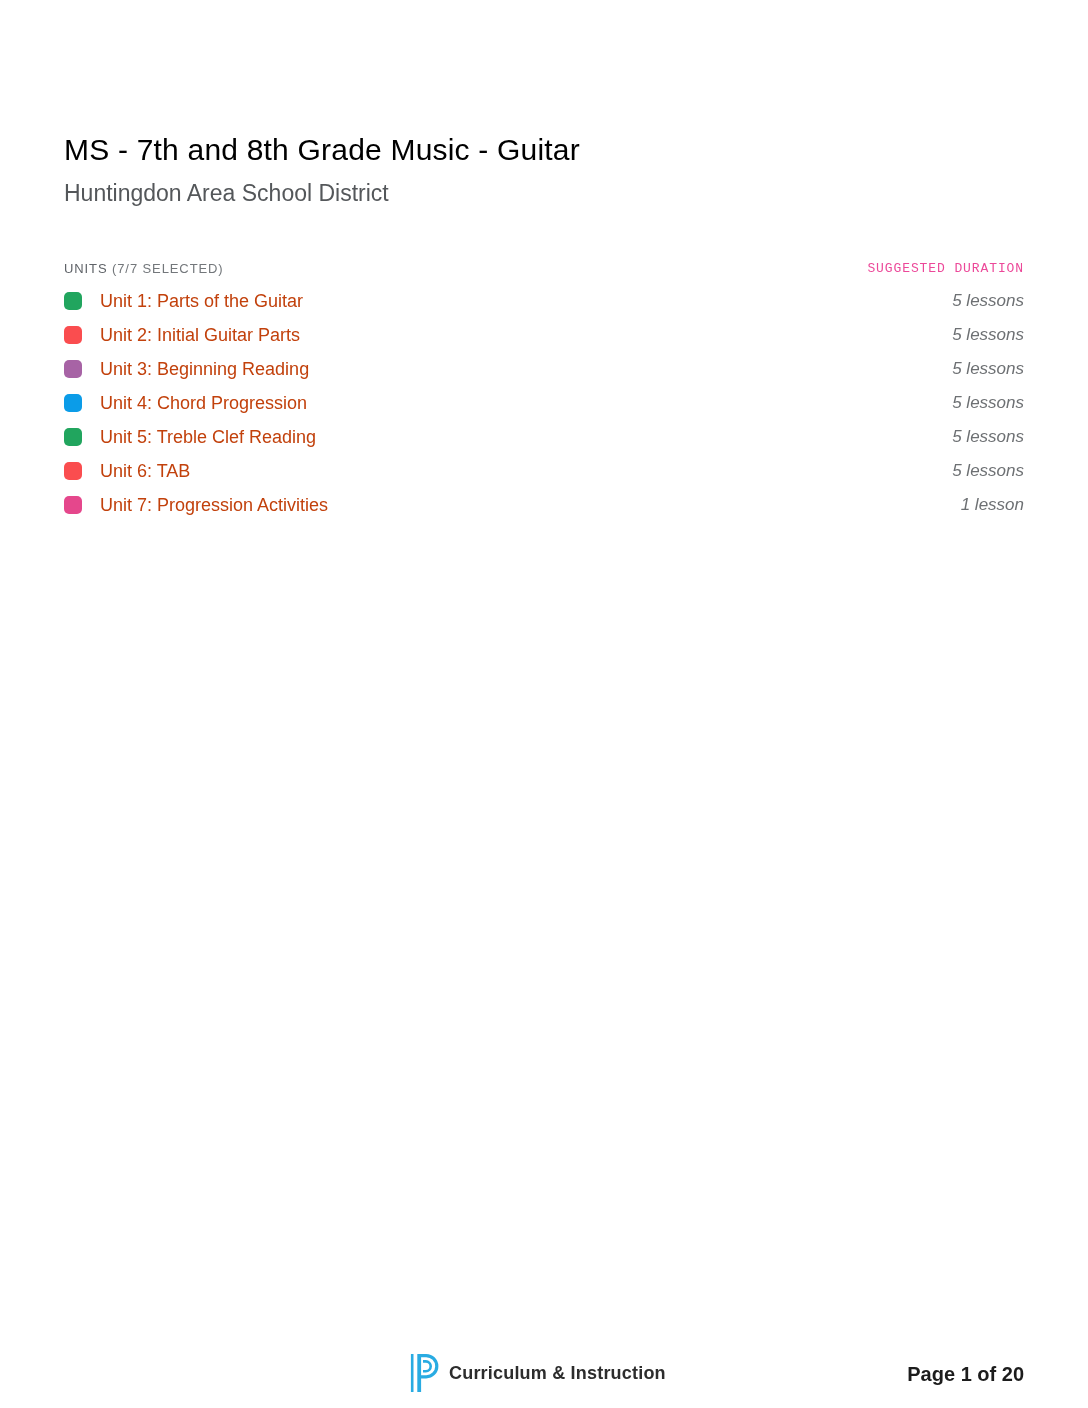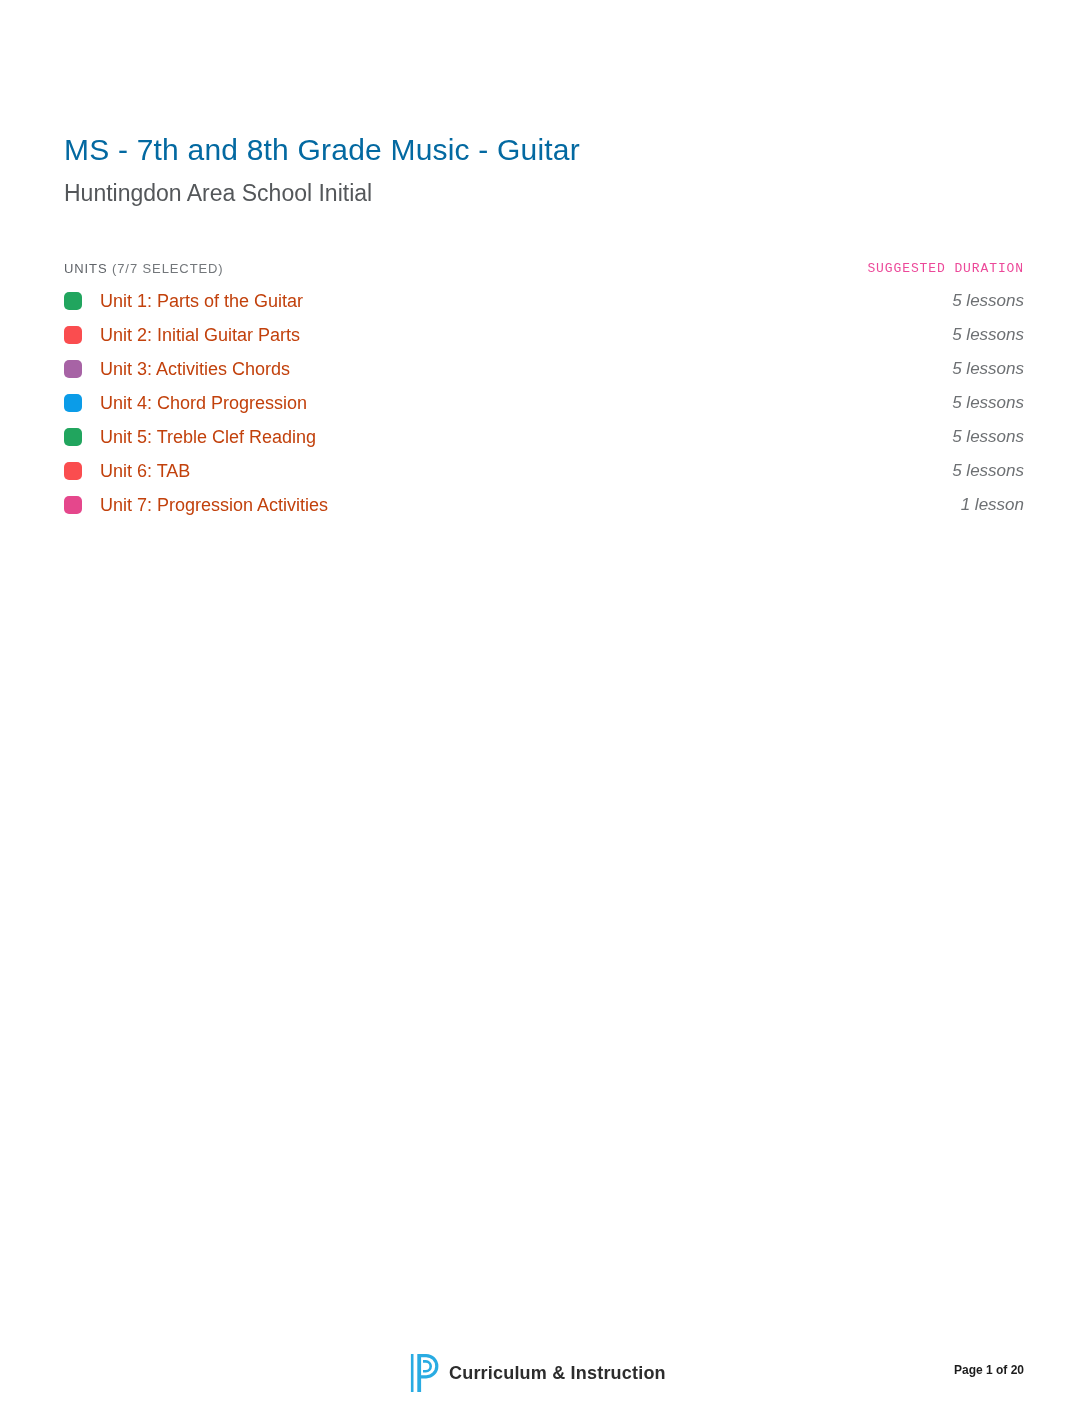--- a/index.html
+++ b/index.html
@@ -15,21 +15,21 @@
     position: absolute;
     inset: 0;
     background: #ffffff;
   }
   .doc-title {
     position: absolute;
     left: 64px;
     top: 133px;
     font-size: 30px;
     font-weight: 400;
-    color: #0369a1;
+    color: #000000;
     letter-spacing: 0.2px;
     white-space: nowrap;
   }
   .doc-subtitle {
     position: absolute;
     left: 64px;
     top: 180px;
     font-size: 23px;
     font-weight: 400;
     color: #54575a;
@@ -104,33 +104,33 @@
     font-size: 18px;
     font-weight: 700;
     color: #2d2d2d;
     letter-spacing: 0.2px;
     white-space: nowrap;
   }
   .footer-page {
     position: absolute;
     right: 0;
     top: 11px;
-    font-size: 12px;
+    font-size: 20px;
     font-weight: 700;
     color: #1c1c1c;
     white-space: nowrap;
   }
 </style>
 </head>
 <body>
 
 <div class="page">
 
   <h1 class="doc-title">MS - 7th and 8th Grade Music - Guitar</h1>
-  <h2 class="doc-subtitle">Huntingdon Area School Initial</h2>
+  <h2 class="doc-subtitle">Huntingdon Area School District</h2>
 
   <div class="units-header">
     <div class="hdr-left">
       <span>UNITS</span>
       <span class="detail">(7/7 SELECTED)</span>
     </div>
     <div class="hdr-right">SUGGESTED DURATION</div>
   </div>
 
   <div class="units-rows">
@@ -141,21 +141,21 @@
     </div>
 
     <div class="unit-row">
       <span class="unit-swatch" style="background-color: rgb(250, 77, 79);"></span>
       <span class="unit-label">Unit 2: Initial Guitar Parts</span>
       <span class="unit-duration">5 lessons</span>
     </div>
 
     <div class="unit-row">
       <span class="unit-swatch" style="background-color: rgb(167, 99, 165);"></span>
-      <span class="unit-label">Unit 3: Activities Chords</span>
+      <span class="unit-label">Unit 3: Beginning Reading</span>
       <span class="unit-duration">5 lessons</span>
     </div>
 
     <div class="unit-row">
       <span class="unit-swatch" style="background-color: rgb(11, 156, 232);"></span>
       <span class="unit-label">Unit 4: Chord Progression</span>
       <span class="unit-duration">5 lessons</span>
     </div>
 
     <div class="unit-row">

